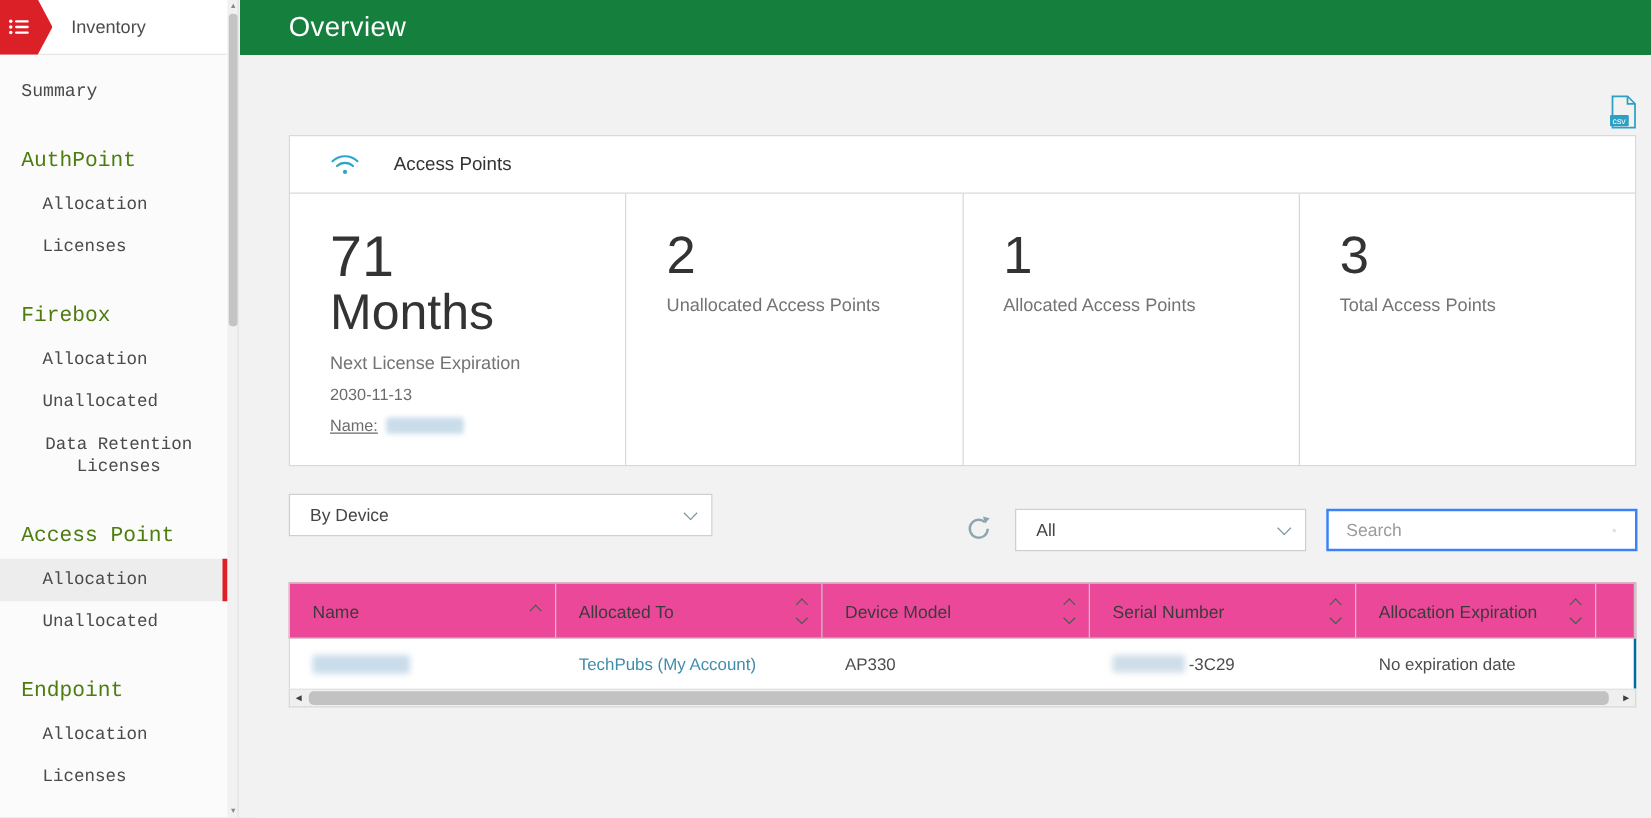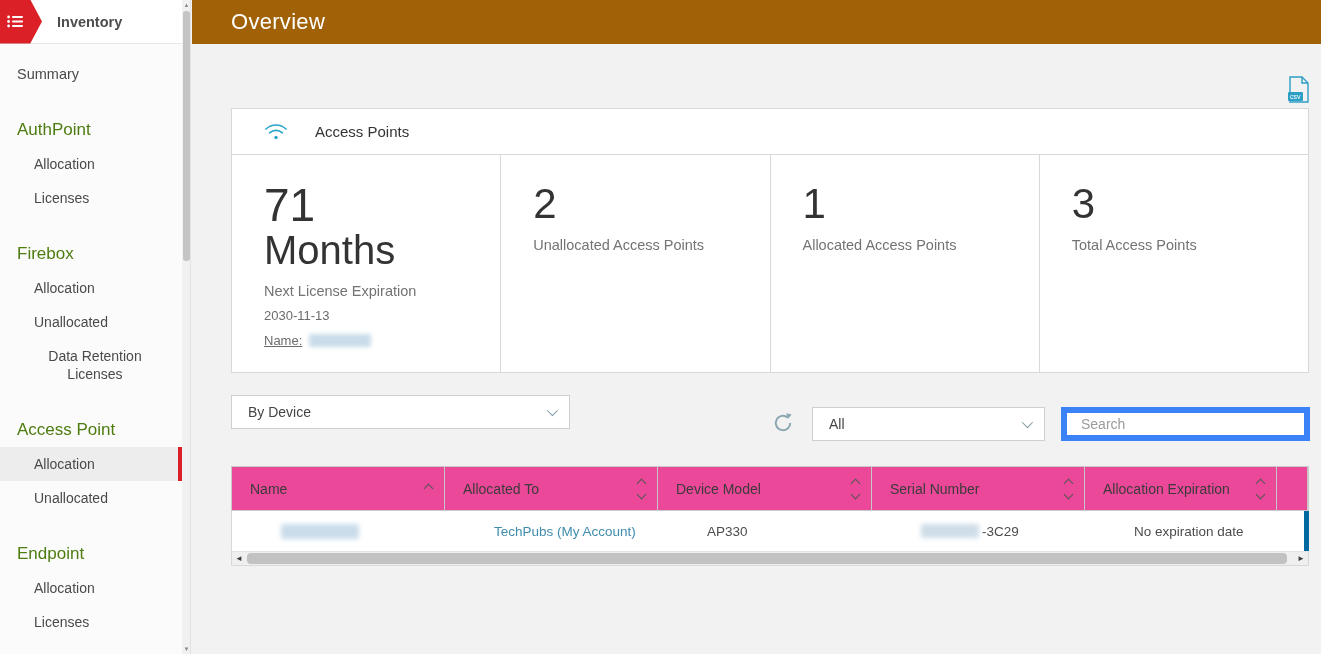--- a/index.html
+++ b/index.html
@@ -4,39 +4,39 @@
 <style>
   * { margin:0; padding:0; box-sizing:border-box; }
   html,body { background:#e8e8e8; }
   body { font-family:"Liberation Sans", sans-serif; }
   .frame { position:relative; width:1321px; height:654px; background:#f2f2f2; overflow:hidden; }
 
   
   .sidebar { position:absolute; left:0; top:0; width:182px; height:654px; background:#fbfbfb; }
   .sidebar-header { height:44px; background:#fff; border-bottom:1px solid #e7e7e7; display:flex; align-items:center; }
   .logo-flag { width:42px; height:44px; background:#dc2027; clip-path:polygon(0 0,72% 0,100% 50%,72% 100%,0 100%); display:flex; align-items:center; padding-left:7px; flex:none; }
-  .sidebar-title { margin-left:15px; font-size:14.5px; color:#4d4d4d;font-weight:bold; }
-  .nav { padding-top:13px; }
+  .sidebar-title { margin-left:15px; font-size:14.5px; color:#4d4d4d; }
+  .nav { padding-top:13px;font-family:Liberation Mono, monospace; }
   .nav-item { height:34px; line-height:34px; padding-left:17px; font-size:14.5px; color:#4a4a4a; cursor:pointer; }
   .nav-section { margin-top:22px; height:34px; line-height:34px; padding-left:17px; font-size:17px; color:#4d7c0f; cursor:pointer; }
   .nav-sub { min-height:34px; line-height:34px; padding-left:34px; font-size:14px; color:#4a4a4a; cursor:pointer; }
   .nav-sub.two-line { line-height:18px; padding-top:8px; padding-bottom:8px; width:182px; }
   .nav-sub.two-line span { display:inline-block; width:122px;text-align:center; }
   .nav-sub.selected { background:#ededed; border-right:4px solid #dc2027; }
 
   
   .vscroll { position:absolute; left:182px; top:0; width:9px; height:654px; background:#f1f1f1; border-right:1px solid #e2e2e2; }
   .vscroll .arrow { position:absolute; left:0; width:9px; height:10px; font-size:6px; color:#8a8a8a; text-align:center; line-height:10px; }
   .vscroll .arrow.up { top:0; }
   .vscroll .arrow.down { bottom:0; }
   .vscroll .thumb { position:absolute; left:1px; top:11px; width:7px; height:250px; background:#c4c4c4; border-radius:3px; }
 
   
   .main { position:absolute; left:192px; top:0; width:1129px; height:654px; }
-  .topbar { height:44px; background:#a16207; display:flex; align-items:center; padding-left:39px; }
+  .topbar { height:44px; background:#15803d; display:flex; align-items:center; padding-left:39px; }
   .topbar-title { color:#fff; font-size:22px; font-weight:400; letter-spacing:0.3px; }
 
   .csv-btn { position:absolute; top:76px; right:10px; width:24px; height:28px; cursor:pointer; }
 
   
   .card { position:absolute; left:39px; top:108px; width:1078px; background:#fff; border:1px solid #d9d9d9; }
   .card-header { height:46px; border-bottom:1px solid #d9d9d9; display:flex; align-items:center; padding-left:32px; gap:27px; }
   .card-title { font-size:15px; color:#333; }
   .stats { display:flex; height:217px; }
   .stat { flex:1; border-right:1px solid #d9d9d9; padding:27px 18px 0 32px; }
@@ -48,35 +48,35 @@
   .stat-date { font-size:13px; color:#6b6b6b; margin-top:9px; }
   .stat-name { font-size:13px; color:#6b6b6b; margin-top:10px; display:flex; align-items:center; gap:7px;text-decoration:underline; }
   .redact { display:inline-block; width:62px; height:13px; background:#c9dcea; filter:blur(2px); border-radius:2px; }
 
   
   .dropdown { position:absolute; height:34px; background:#fff; border:1px solid #cfcfcf; display:flex; align-items:center; justify-content:space-between; padding:0 14px 0 16px; font-size:14px; color:#454545; cursor:pointer; }
   .chev-dn { width:8px; height:8px; border-style:solid; border-color:#7b98a3; border-width:0 1.8px 1.8px 0; transform:rotate(45deg) translateY(-2px); }
   .dd-group { left:39px; top:395px; width:339px; }
   .dd-filter { left:620px; top:407px; width:233px; }
   .refresh { position:absolute; left:579px; top:411px; width:24px; height:24px; cursor:pointer; }
-  .searchbox { position:absolute; left:869px; top:407px; width:249px; height:34px; background:#fff; border:6px solid #3b82f6; display:flex; align-items:center; padding:0 15px 0 14px;gap:32px; }
+  .searchbox { position:absolute; left:869px; top:407px; width:249px; height:34px; background:#fff; border:2px solid #3b82f6; display:flex; align-items:center; padding:0 15px 0 14px;gap:32px; }
   .searchbox input { flex:1; border:none; outline:none; font-size:14px; color:#444; font-family:"Liberation Sans", sans-serif; background:transparent; }
   .searchbox input::placeholder { color:#9b9b9b; }
 
   
   .table { position:absolute; left:39px; top:466px; width:1078px; }
   .thead { display:flex; height:45px; background:#ec4899; border:1px solid #c9c9c9; }
   .th { display:flex; align-items:center; justify-content:space-between; padding:0 12px 0 18px; font-size:14px; color:#3b3b3b; border-right:1px solid #c6c6c6; cursor:pointer; }
   .th:nth-child(1){ width:213px; } .th:nth-child(2){ width:213px; } .th:nth-child(3){ width:214px; } .th:nth-child(4){ width:213px; } .th:nth-child(5){ flex:1; }
   .th-strip { width:12px; flex:none; border-left:0; }
   .chev { width:7px; height:7px; border-style:solid; border-color:#555; border-width:1.6px 1.6px 0 0; }
   .chev.up { transform:rotate(-45deg); }
   .chev.down { transform:rotate(135deg); }
   .sort-both { display:flex; flex-direction:column; gap:4px; align-items:center; }
-  .trow { display:flex; height:40px; background:#fff; border-left:1px solid #d9d9d9; border-right:5px solid #0369a1; align-items:center;padding-left:31px; }
+  .trow { display:flex; height:40px; background:#fff; border-left:1px solid #d9d9d9; border-right:2px solid #0369a1; align-items:center; }
   .td { padding-left:18px; font-size:13.5px; color:#4c4c4c; display:flex; align-items:center; }
   .td:nth-child(1){ width:213px; } .td:nth-child(2){ width:213px; } .td:nth-child(3){ width:214px; } .td:nth-child(4){ width:213px; } .td:nth-child(5){ flex:1; }
   .link { color:#3f8dad; cursor:pointer; }
   .redact-cell { width:78px; height:15px; background:#c9dcea; filter:blur(2.5px); border-radius:2px; }
   .redact-serial { width:58px; height:14px; background:#cfdde8; filter:blur(2.5px); border-radius:2px; margin-right:3px; }
 
   .hscroll { position:relative; height:15px; background:#efefef; border:1px solid #d9d9d9; border-top:1px solid #e4e4e4; }
   .hscroll .harrow { position:absolute; top:0; width:14px; height:13px; font-size:8px; color:#3f3f3f; text-align:center; line-height:13px; cursor:pointer; }
   .hscroll .harrow.left { left:0; }
   .hscroll .harrow.right { right:0; }

